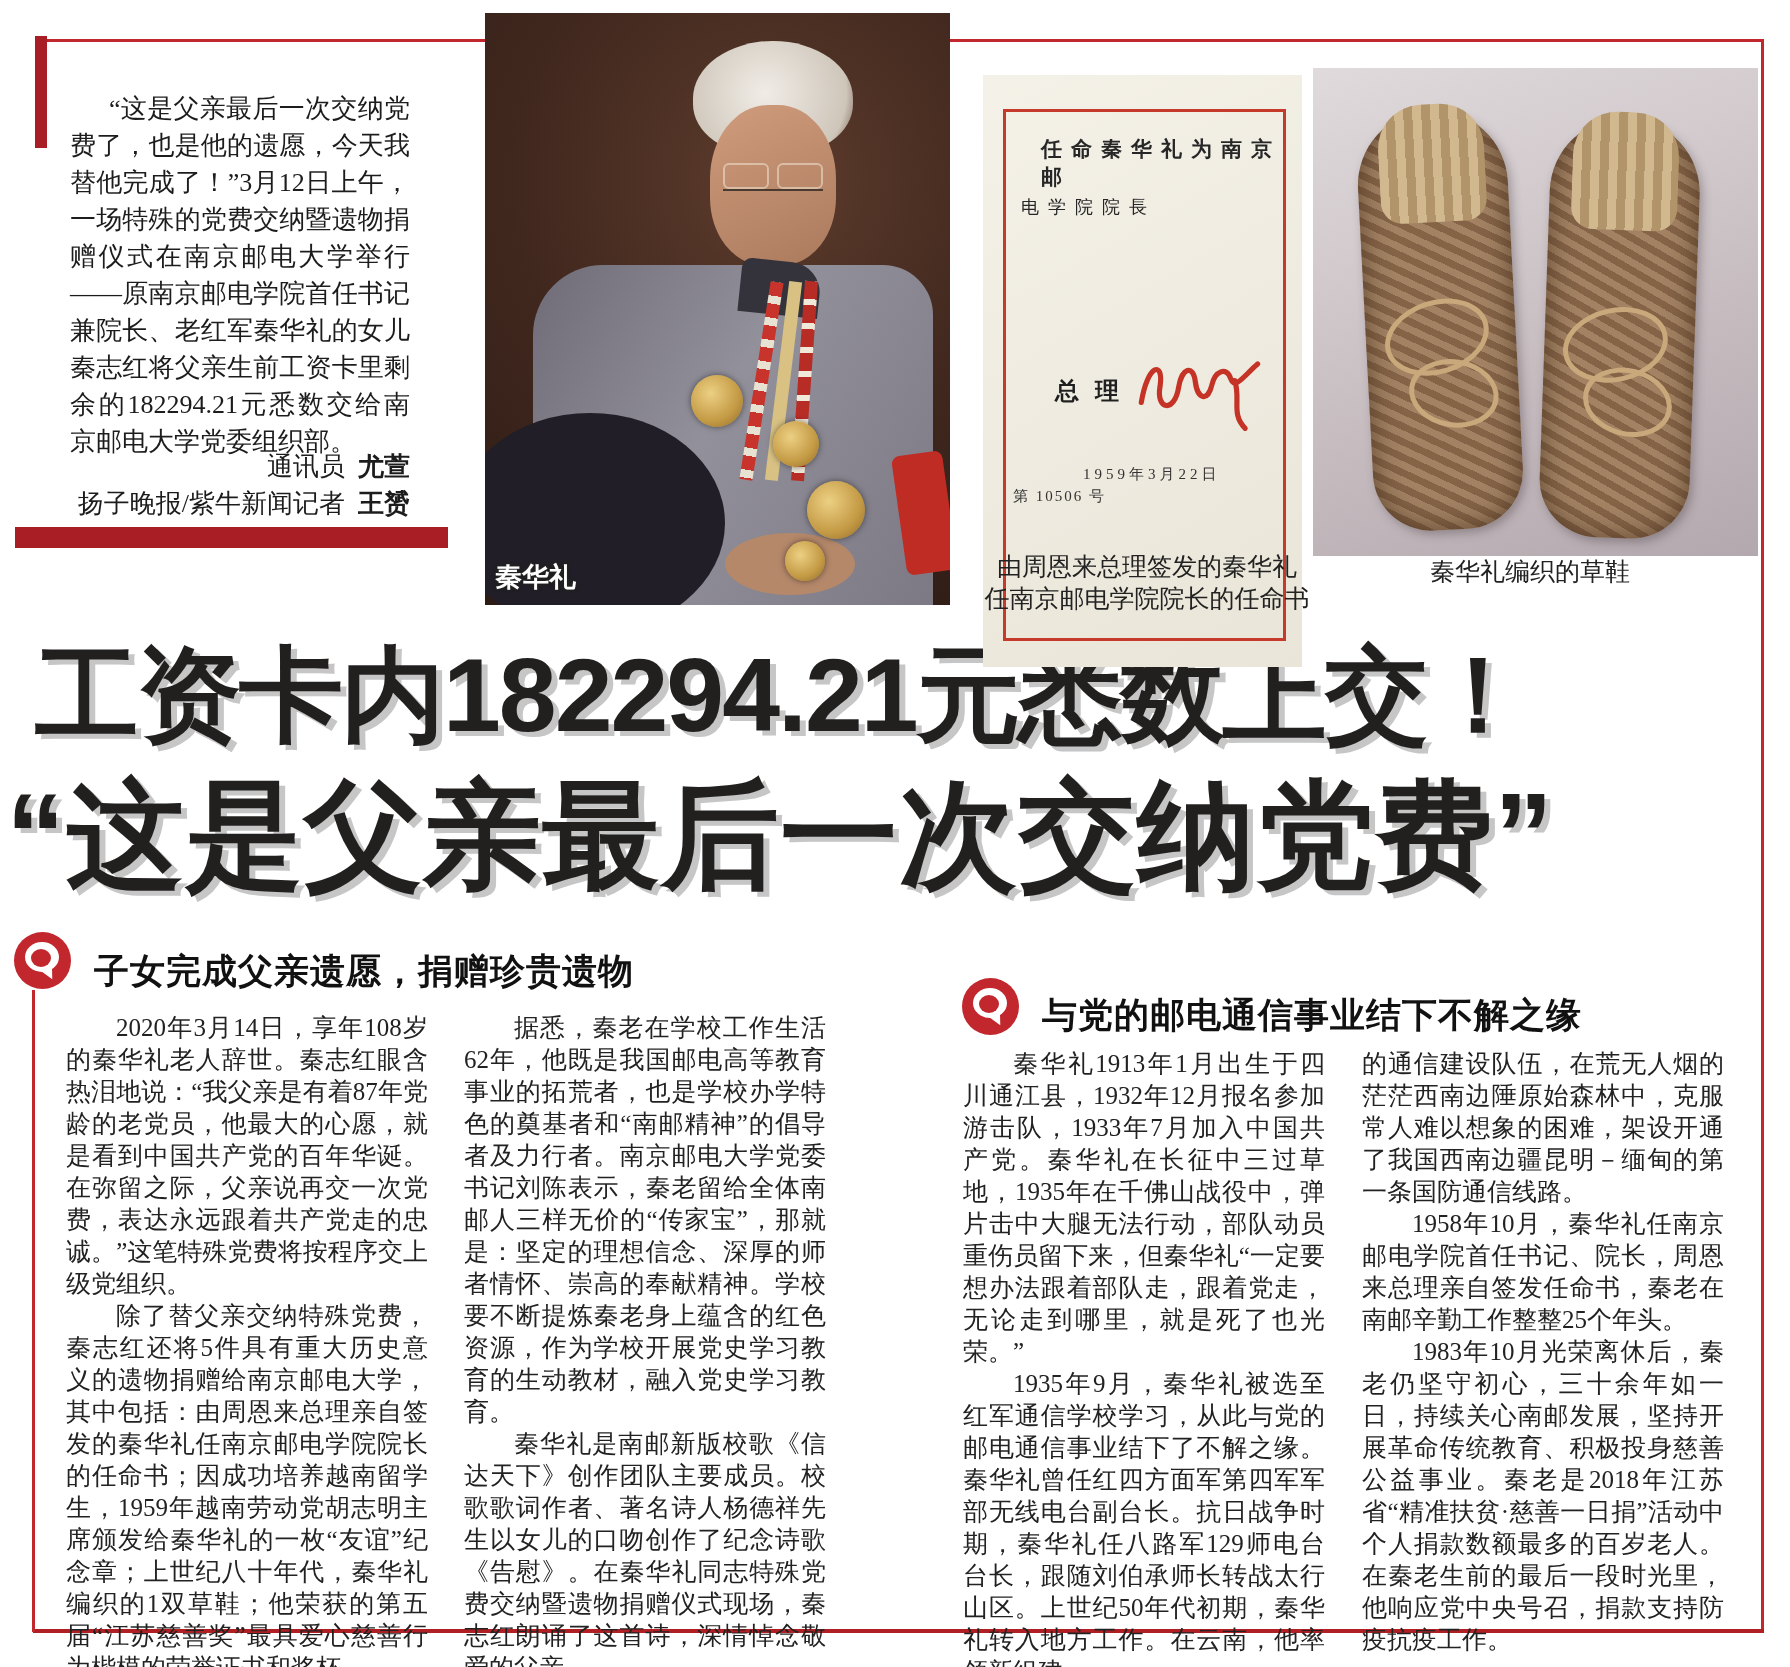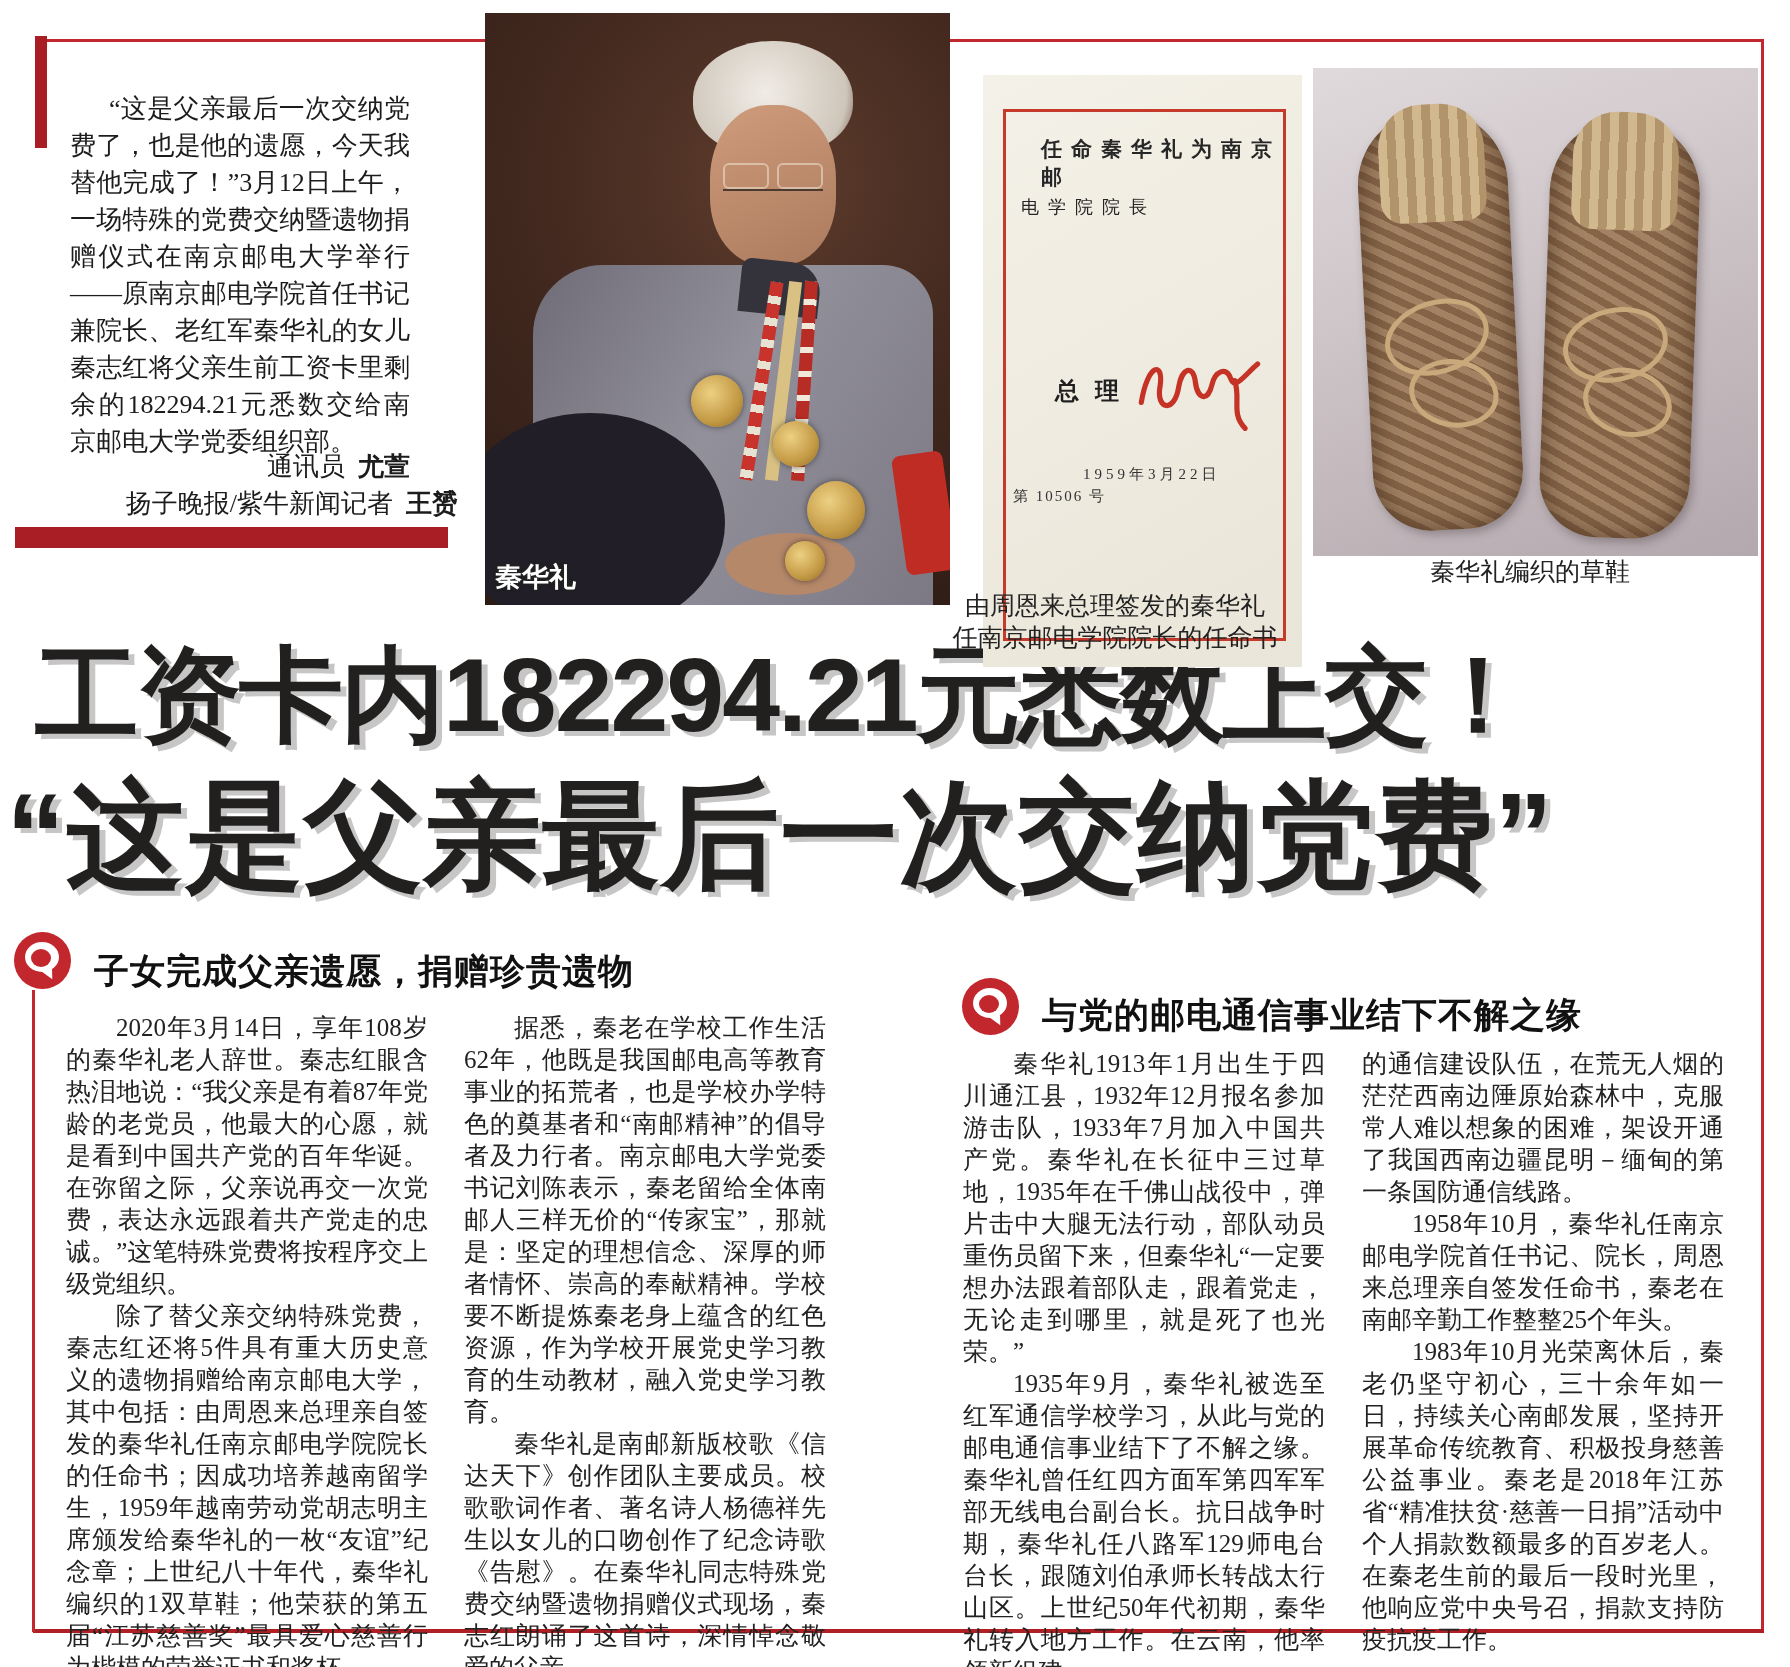--- a/index.html
+++ b/index.html
@@ -14,21 +14,21 @@
   .frame-left{left:32px;top:990px;width:3px;height:642px;}
   .corner-bar{position:absolute;left:35px;top:36px;width:12px;height:112px;background:#a81e24;}
   .intro-bar{position:absolute;left:15px;top:527px;width:433px;height:21px;background:#a81e24;}
 
   
   .intro{position:absolute;left:70px;top:90px;width:340px;font-size:26px;line-height:37px;
          text-align:justify;text-justify:inter-ideograph;}
   .intro p{margin:0;text-indent:1.5em;}
   .byline{position:absolute;left:70px;width:340px;text-align:right;font-size:26px;line-height:37px;}
   .byline b{font-family:"Liberation Sans","DejaVu Sans",sans-serif;font-weight:700;}
-  .byline1{top:448px;} .byline2{top:485px;margin-left:48px;}
+  .byline1{top:448px;} .byline2{top:485px;}
 
   
   .photo{position:absolute;overflow:hidden;z-index:2;}
   .portrait{left:485px;top:13px;width:465px;height:592px;
             background:radial-gradient(circle at 62% 28%, #5d3c2d 0%, #43291f 45%, #2c1b15 100%);}
   .hair{position:absolute;left:208px;top:28px;width:160px;height:115px;border-radius:50% 50% 45% 45%;
         background:radial-gradient(circle at 45% 45%, #f0ece6, #cfc6ba 75%, rgba(160,140,120,0));}
   .face{position:absolute;left:225px;top:92px;width:126px;height:160px;border-radius:46% 46% 42% 42%;
         background:linear-gradient(155deg,#cf9c7c,#ab7a5d);}
   .glasses{position:absolute;left:238px;top:150px;width:100px;height:26px;
@@ -73,21 +73,21 @@
           box-shadow:inset 0 0 28px rgba(55,35,18,.65),3px 4px 10px rgba(60,50,55,.35);}
   .sandal .braid{position:absolute;left:22px;top:-6px;width:106px;height:118px;border-radius:44px 44px 22px 22px;
           background:repeating-linear-gradient(90deg,#d2b88f 0 9px,#b2946a 9px 18px);}
   .sandal .loop{position:absolute;border:5px solid #c9a87c;border-radius:50%;background:transparent;}
   .loopA{left:18px;top:190px;width:96px;height:64px;transform:rotate(-14deg);}
   .loopB{left:40px;top:250px;width:80px;height:58px;transform:rotate(12deg);}
   .s1{left:52px;top:42px;transform:rotate(-3deg);}
   .s2{left:232px;top:50px;transform:rotate(2deg);}
 
   .caption{position:absolute;font-size:25px;color:#222;text-align:center;line-height:32px;z-index:3;}
-  .cap-doc{left:905px;top:551px;width:420px;margin-top:39px;}
+  .cap-doc{left:937px;top:551px;width:420px;}
   .cap-sandals{left:1330px;top:556px;width:400px;}
 
   
   .headline{position:absolute;font-family:"Liberation Sans","DejaVu Sans",sans-serif;font-weight:900;
             color:#221f1f;white-space:nowrap;line-height:1;
             text-shadow:6px 5px 0 #c6c6c6;}
   .hl1{left:35px;top:643px;font-size:104px;letter-spacing:-2px;}
   .hl2{left:6px;top:776px;font-size:118px;letter-spacing:1px;text-align:center;}
 
   

